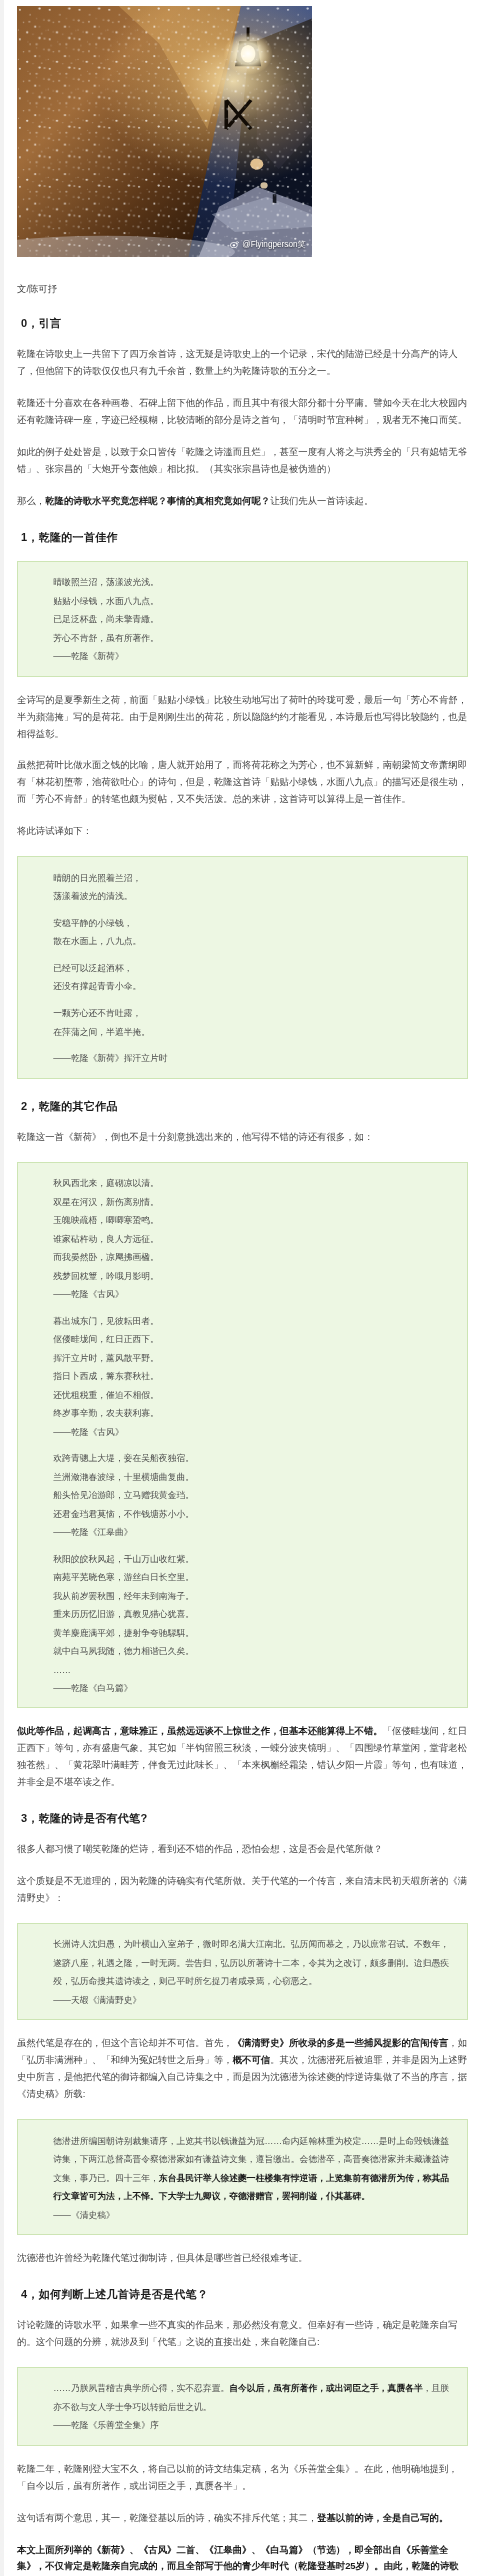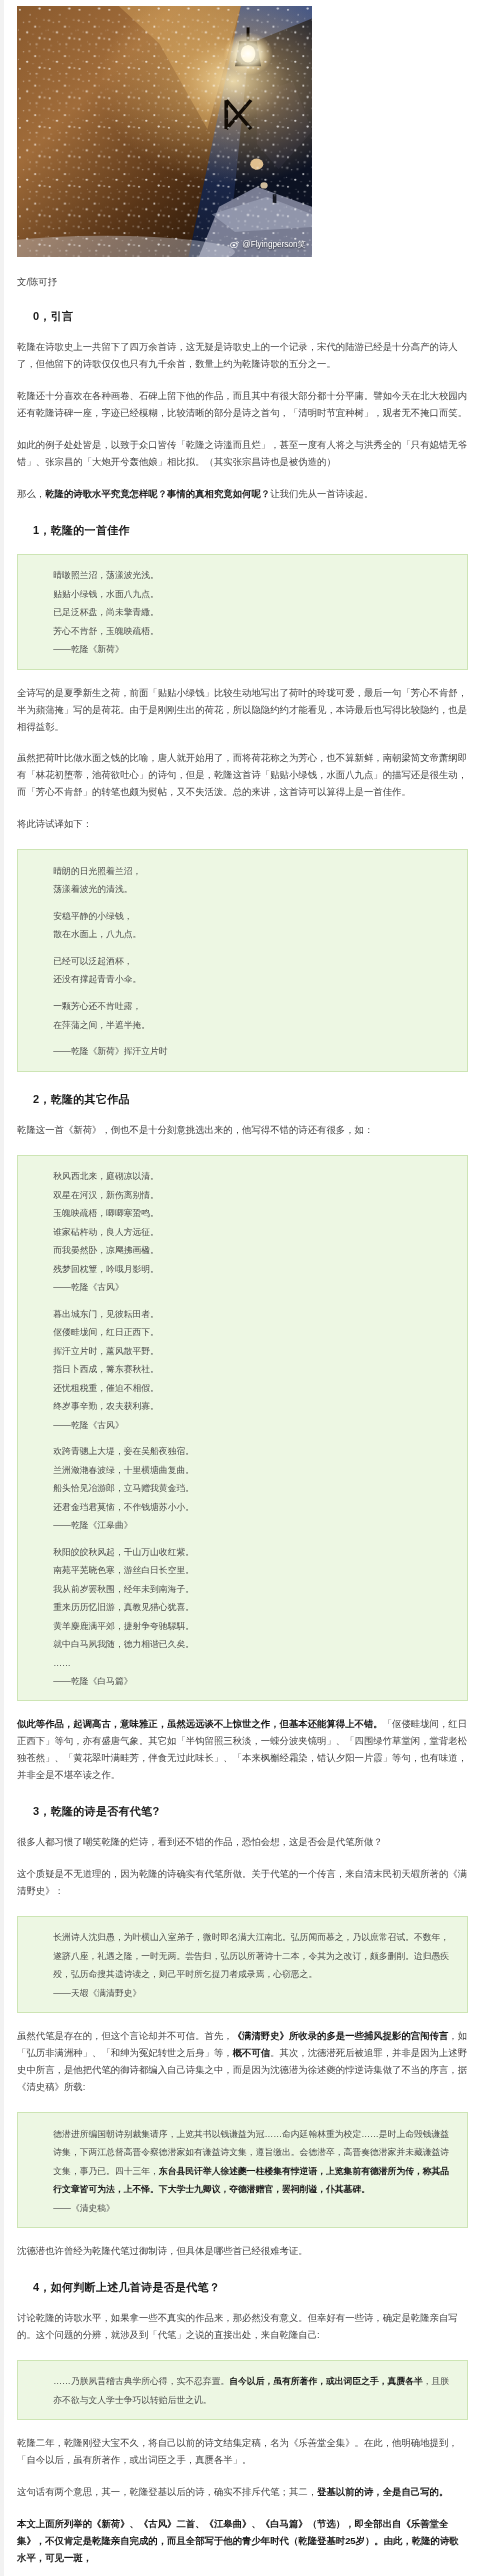--- a/index.html
+++ b/index.html
@@ -4,22 +4,22 @@
 <title>乾隆的诗歌水平</title>
 <style>
   html,body{margin:0;padding:0;background:#ffffff;}
   body{font-family:"Liberation Sans","DejaVu Sans",sans-serif;}
   .leftstrip{position:absolute;left:0;top:0;bottom:0;width:3.8px;background:#f2f2f2;}
   .page{position:relative;width:484px;margin:0;padding:6.3px 16.3px 29px 17px;box-sizing:border-box;color:#3f3f3f;}
   .photo{position:relative;width:295px;height:251px;margin:0;}
   .photo svg{display:block;width:100%;height:100%;}
   .wm{position:absolute;right:6.3px;bottom:7.5px;color:#ffffff;font-size:8.2px;display:flex;align-items:center;gap:3.1px;text-shadow:0 0.6px 1.9px rgba(0,0,0,.7);}
   .wm-icon{display:inline-block;line-height:0;}
-  .byline{margin:19px 0 0;font-size:9.4px;color:#3f3f3f;}
-  h2{font-size:11px;color:#1b1b1b;margin:20px 16px 0;font-weight:bold;letter-spacing:0.3px;}
+  .byline{margin:26px 0 0;font-size:9.4px;color:#3f3f3f;}
+  h2{font-size:11px;color:#1b1b1b;margin:20px 4px 0;font-weight:bold;letter-spacing:0.3px;}
   p.para{font-size:9.4px;line-height:1.8;margin:15px 0 0;}
   strong{color:#1b1b1b;font-weight:bold;}
   blockquote.quote{margin:16.3px 0 0;background:#edf7e3;border:0.6px solid #cde5b4;padding:11.3px 16.3px 10px;font-size:8.8px;line-height:2.1;color:#4a4a4a;}
   .stanza{margin:0 0 8.2px;}
   .stanza:last-child{margin-bottom:0;}
   .qline{min-height:1em;margin-left:19px;}
 </style>
 </head>
 <body>
 
@@ -104,21 +104,21 @@
       <p class="para"><span>乾隆在诗歌史上一共留下了四万余首诗，这无疑是诗歌史上的一个记录，宋代的陆游已经是十分高产的诗人了，但他留下的诗歌仅仅也只有九千余首，数量上约为乾隆诗歌的五分之一。</span></p>
       <p class="para"><span>乾隆还十分喜欢在各种画卷、石碑上留下他的作品，而且其中有很大部分都十分平庸。譬如今天在北大校园内还有乾隆诗碑一座，字迹已经模糊，比较清晰的部分是诗之首句，「清明时节宜种树」，观者无不掩口而笑。</span></p>
       <p class="para"><span>如此的例子处处皆是，以致于众口皆传「乾隆之诗滥而且烂」，甚至一度有人将之与洪秀全的「只有媳错无爷错」、张宗昌的「大炮开兮轰他娘」相比拟。（其实张宗昌诗也是被伪造的）</span></p>
       <p class="para"><span>那么，</span><strong>乾隆的诗歌水平究竟怎样呢？事情的真相究竟如何呢？</strong><span>让我们先从一首诗读起。</span></p>
       <h2>1，乾隆的一首佳作</h2>
       <blockquote class="quote">
         <div class="stanza">
           <div class="qline"><span>晴暾照兰沼，荡漾波光浅。</span></div>
           <div class="qline"><span>贴贴小绿钱，水面八九点。</span></div>
           <div class="qline"><span>已足泛杯盘，尚未擎青繖。</span></div>
-          <div class="qline"><span>芳心不肯舒，玉魄映疏梧。</span></div>
+          <div class="qline"><span>芳心不肯舒，虽有所著作。</span></div>
           <div class="qline"><span>——乾隆《新荷》</span></div>
         </div>
       </blockquote>
       <p class="para"><span>全诗写的是夏季新生之荷，前面「贴贴小绿钱」比较生动地写出了荷叶的玲珑可爱，最后一句「芳心不肯舒，半为蘋蒲掩」写的是荷花。由于是刚刚生出的荷花，所以隐隐约约才能看见，本诗最后也写得比较隐约，也是相得益彰。</span></p>
       <p class="para"><span>虽然把荷叶比做水面之钱的比喻，唐人就开始用了，而将荷花称之为芳心，也不算新鲜，南朝梁简文帝萧纲即有「林花初堕蒂，池荷欲吐心」的诗句，但是，乾隆这首诗「贴贴小绿钱，水面八九点」的描写还是很生动，而「芳心不肯舒」的转笔也颇为熨帖，又不失活泼。总的来讲，这首诗可以算得上是一首佳作。</span></p>
       <p class="para"><span>将此诗试译如下：</span></p>
       <blockquote class="quote">
         <div class="stanza">
           <div class="qline"><span>晴朗的日光照着兰沼，</span></div>
           <div class="qline"><span>荡漾着波光的清浅。</span></div>
@@ -194,20 +194,21 @@
           <div class="qline"><span>德潜进所编国朝诗别裁集请序，上览其书以钱谦益为冠……命内廷翰林重为校定……是时上命毁钱谦益诗集，下两江总督高晋令察德潜家如有谦益诗文集，遵旨缴出。会德潜卒，高晋奏德潜家并未藏谦益诗文集，事乃已。四十三年，</span><strong>东台县民讦举人徐述夔一柱楼集有悖逆语，上览集前有德潜所为传，称其品行文章皆可为法，上不怿。下大学士九卿议，夺德潜赠官，罢祠削谥，仆其墓碑。</strong></div>
           <div class="qline"><span>——《清史稿》</span></div>
         </div>
       </blockquote>
       <p class="para"><span>沈德潜也许曾经为乾隆代笔过御制诗，但具体是哪些首已经很难考证。</span></p>
       <h2>4，如何判断上述几首诗是否是代笔？</h2>
       <p class="para"><span>讨论乾隆的诗歌水平，如果拿一些不真实的作品来，那必然没有意义。但幸好有一些诗，确定是乾隆亲自写的。这个问题的分辨，就涉及到「代笔」之说的直接出处，来自乾隆自己:</span></p>
       <blockquote class="quote">
         <div class="stanza">
           <div class="qline"><span>……乃朕夙昔稽古典学所心得，实不忍弃置。</span><strong>自今以后，虽有所著作，或出词臣之手，真赝各半</strong><span>，且朕亦不欲与文人学士争巧以转贻后世之讥。</span></div>
+          <div class="qline"><span>——乾隆《乐善堂全集》序</span></div>
         </div>
       </blockquote>
       <p class="para"><span>乾隆二年，乾隆刚登大宝不久，将自己以前的诗文结集定稿，名为《乐善堂全集》。在此，他明确地提到，「自今以后，虽有所著作，或出词臣之手，真赝各半」。</span></p>
       <p class="para"><span>这句话有两个意思，其一，乾隆登基以后的诗，确实不排斥代笔；其二，</span><strong>登基以前的诗，全是自己写的。</strong></p>
       <p class="para"><strong>本文上面所列举的《新荷》、《古风》二首、《江皋曲》、《白马篇》（节选），即全部出自《乐善堂全集》，不仅肯定是乾隆亲自完成的，而且全部写于他的青少年时代（乾隆登基时25岁）。由此，乾隆的诗歌水平，可见一斑，</strong></p>
     </div>
 
 </div>
 
 

